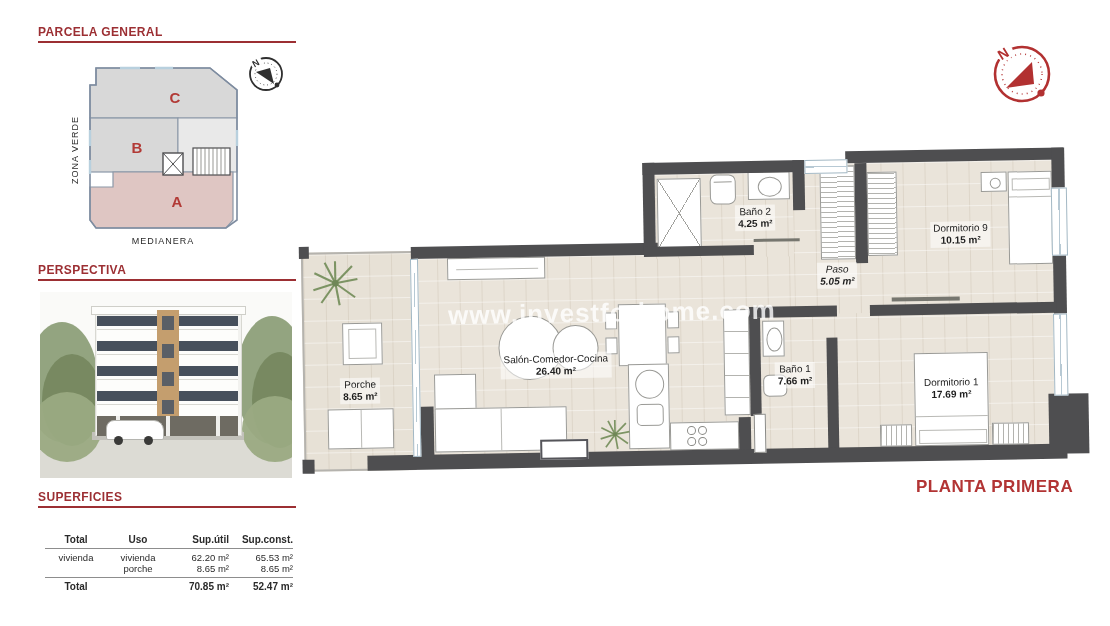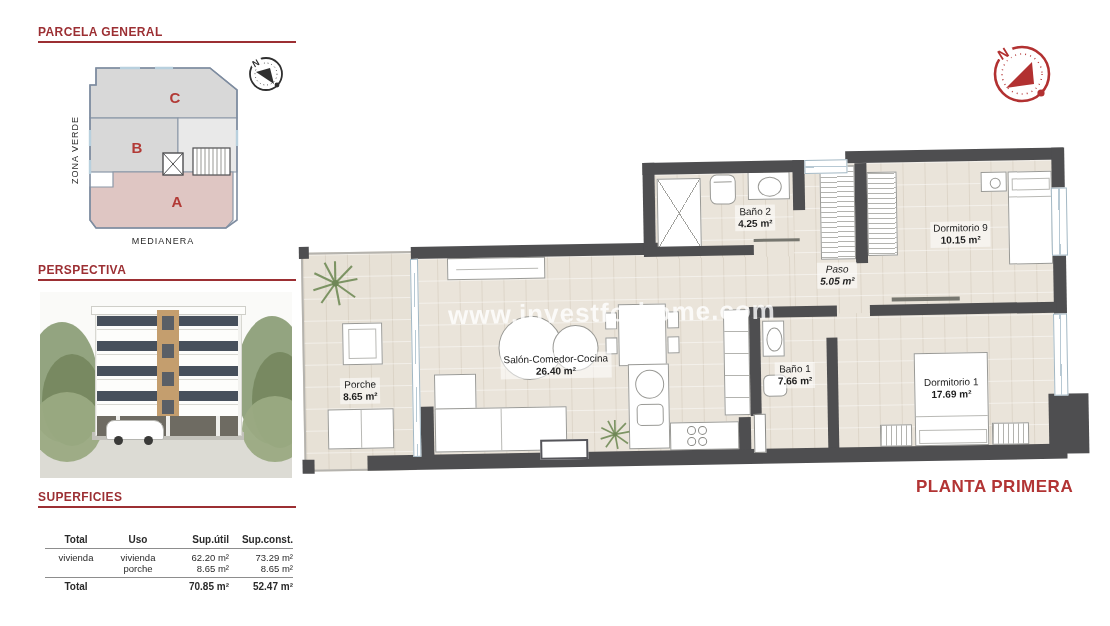--- a/index.html
+++ b/index.html
@@ -117,21 +117,21 @@
     <div class="c1">Total</div>
     <div class="c2">Uso</div>
     <div class="c3">Sup.útil</div>
     <div class="c4">Sup.const.</div>
   </div>
   <div class="rule"></div>
   <div class="trow">
     <div class="c1">vivienda</div>
     <div class="c2">vivienda</div>
     <div class="c3">62.20 m²</div>
-    <div class="c4">73.29 m²</div>
+    <div class="c4">65.53 m²</div>
   </div>
   <div class="trow">
     <div class="c1"></div>
     <div class="c2">porche</div>
     <div class="c3">8.65 m²</div>
     <div class="c4">8.65 m²</div>
   </div>
   <div class="rule"></div>
   <div class="trow total-row">
     <div class="c1">Total</div>

